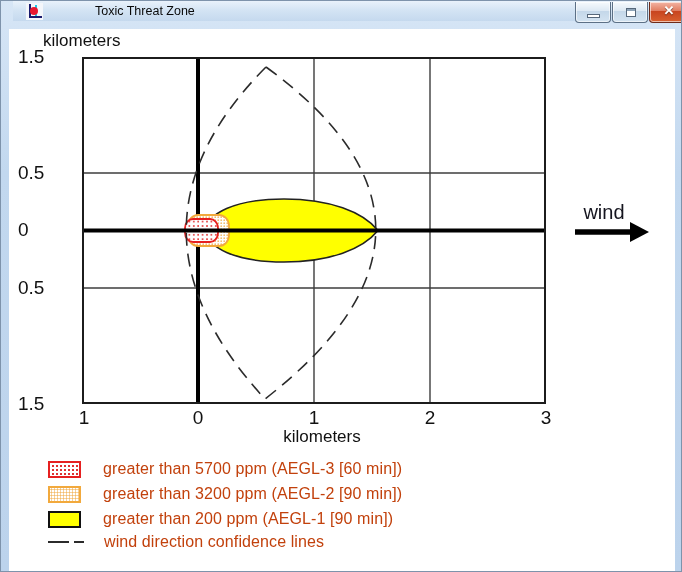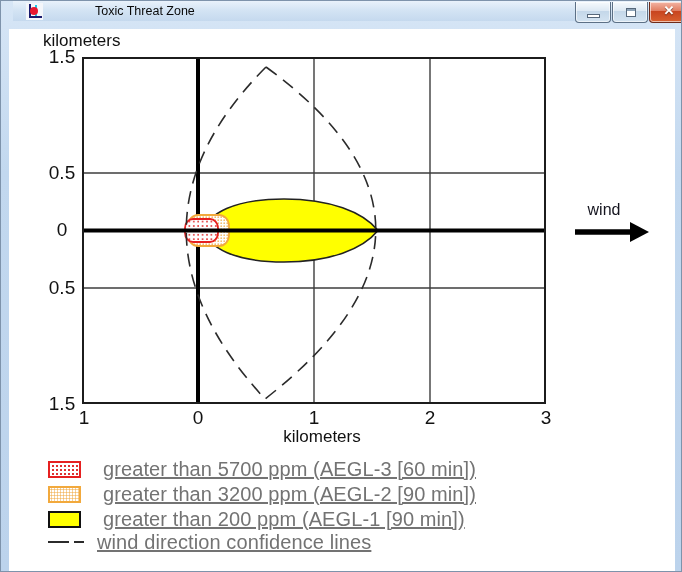--- a/index.html
+++ b/index.html
@@ -34,45 +34,45 @@
     background:#fff; border:1px solid #56677a; box-shadow:inset 0 2px 0 #8ea4b8; }
   .glyph-close { position:absolute; left:0; top:1px; width:100%; text-align:center;
     color:#fff; font-size:13px; font-weight:bold; text-shadow:0 1px 1px rgba(0,0,0,.5); }
   .content {
     position:absolute; left:8px; top:28px; width:666px; height:572px;
     background:#ffffff;
   }
   .y-axis-title { position:absolute; left:34px; top:2px; font-size:17px; color:#111; }
   .x-axis-title { position:absolute; left:233px; top:398px; width:160px; text-align:center; font-size:17px; color:#111; }
   .plot-svg { position:absolute; left:73px; top:28px; }
-  .ytick { position:absolute; left:28px; width:50px; height:22px; text-align:center;
+  .ytick { position:absolute; left:9px; width:50px; height:22px; text-align:left;
     font-size:19px; line-height:22px; color:#111; }
   .xtick { position:absolute; width:40px; height:22px; text-align:center;
     font-size:19px; line-height:22px; color:#111; }
   .wind-label { position:absolute; left:565px; top:172px; width:60px; text-align:center;
-    font-size:16px; color:#15151f; }
+    font-size:20px; color:#15151f; }
   .wind-arrow { position:absolute; left:564px; top:191px; }
   .legend-row { position:absolute; left:39px; height:24px; display:flex; align-items:center; }
   .swatch { width:33px; height:17px; flex:0 0 33px; }
   .swatch.red {
     border:2px solid #e62020; background-color:#fff;
     background-image:radial-gradient(#e03030 0.8px, transparent 1.1px);
     background-size:4px 4px; background-position:1px 1px;
   }
   .swatch.orange {
     border:2px solid #f2a93c; background-color:#fff;
     background-image:radial-gradient(#f3bb6a 0.9px, transparent 1.2px);
     background-size:3px 3px;
   }
   .swatch.yellow { border:2px solid #111; background:#ffff00; }
   .dash-swatch { width:46px; flex:0 0 46px; position:relative; height:17px; }
   .dash-long { position:absolute; left:0; top:7px; width:21px; height:2.5px; background:#2b2b2b; }
   .dash-short { position:absolute; left:26px; top:7px; width:10px; height:2.5px; background:#2b2b2b; }
-  .legend-label { margin-left:22px; font-size:20px; color:#737373; letter-spacing:0.1px; white-space:nowrap;text-decoration:underline; }
-  .legend-row.dashrow .legend-label { margin-left:3px; }
+  .legend-label { margin-left:22px; font-size:16px; color:#c2410c; letter-spacing:0.1px; white-space:nowrap; }
+  .legend-row.dashrow .legend-label { margin-left:10px; }
 </style>
 </head>
 <body>
 
 <div class="window">
 
   <div class="titlebar">
     <svg class="app-icon" viewBox="0 0 17 17">
       <rect x="0" y="0" width="17" height="17" fill="#f4f6fa"></rect>
       <rect x="3" y="1" width="2" height="14" fill="#1a1a6e"></rect>

